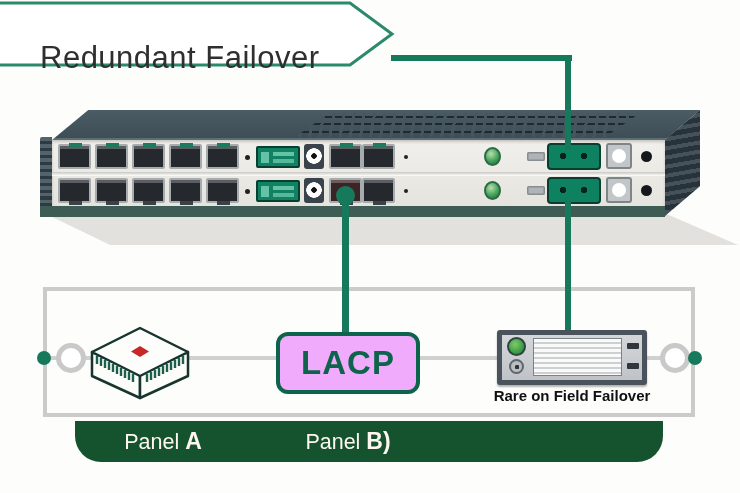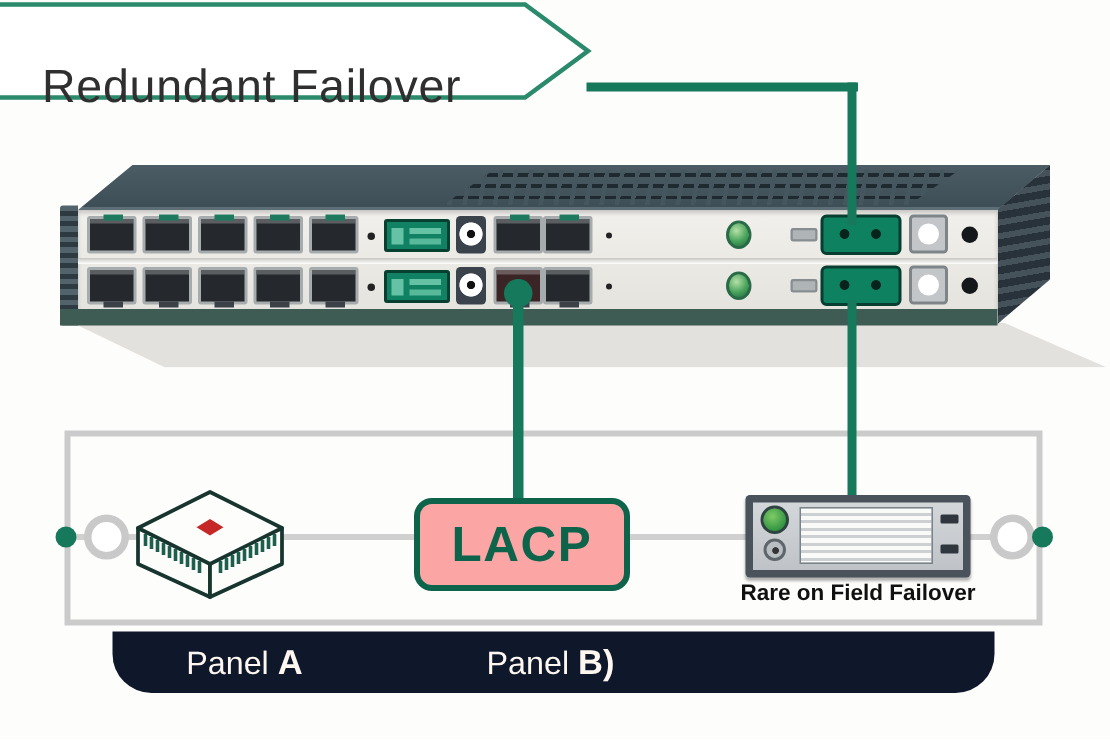--- a/index.html
+++ b/index.html
@@ -6,21 +6,21 @@
   .canvas{
     position:relative;width:740px;height:493px;background:#fdfdfc;overflow:hidden;
     font-family:"Liberation Sans", sans-serif;
   }
   .abs{position:absolute;}
 
   
   .banner-svg{left:0;top:24;width:400px;height:68px;}
   .banner-text{
     left:0;top:24px;width:360px;height:68px;display:flex;align-items:center;
-    padding-left:28px;box-sizing:border-box;font-size:31px;color:#2f2f2f;letter-spacing:.5px;
+    padding-left:40px;box-sizing:border-box;font-size:31px;color:#2f2f2f;letter-spacing:.5px;
   }
 
   
   .gline{background:#17795b;}
   .hline{left:391px;top:55px;width:181px;height:6px;}
   .vline1{left:565px;top:55px;width:6px;height:95px;}
   .vline2{left:565px;top:200px;width:6px;height:132px;}
   .lacp-line{left:342px;top:196px;width:7px;height:137px;}
   .lacp-dot{left:336px;top:186px;width:19px;height:19px;border-radius:50%;background:#17795b;}
 
@@ -95,21 +95,21 @@
   .frame{left:43px;top:287px;width:652px;height:130px;border:4px solid #cbcbcb;box-sizing:border-box;}
   .midline{left:45px;top:356px;width:648px;height:4px;background:#d0d0d0;}
   .ring{width:20px;height:20px;border-radius:50%;background:#fff;border:5px solid #c9c9c9;box-sizing:content-box;}
   .ringL{left:56px;top:343px;} .ringR{left:660px;top:343px;}
   .gdot{width:14px;height:14px;border-radius:50%;background:#17795b;}
   .gdotL{left:37px;top:351px;} .gdotR{left:688px;top:351px;}
 
   .boxicon{left:84px;top:320px;width:112px;height:86px;}
 
   .lacp{
-    left:276px;top:332px;width:144px;height:62px;background:#fca5a5;
+    left:276px;top:332px;width:144px;height:62px;background:#f0abfc;
     border:4px solid #0e644b;border-radius:12px;box-sizing:border-box;
     display:flex;align-items:center;justify-content:center;
     font-size:33px;font-weight:bold;color:#0e644b;letter-spacing:1px;
   }
 
   .ptd{left:497px;top:330px;width:150px;height:55px;background:#4a525b;border-radius:3px;
        box-shadow:0 2px 2px rgba(0,0,0,.3);}
   .ptd-inner{position:absolute;inset:5px;background:linear-gradient(180deg,#d4d7da,#bfc3c7);}
   .ptd-led{position:absolute;left:10px;top:7px;width:19px;height:19px;border-radius:50%;
        background:radial-gradient(circle at 40% 35%,#7ecb66,#2f9240 75%);border:2.5px solid #2f4440;box-sizing:border-box;}
@@ -117,25 +117,25 @@
        background:radial-gradient(circle at 55% 55%,#333 2px,#b9bec2 2.5px);border:2px solid #5e666c;box-sizing:border-box;}
   .ptd-vent{position:absolute;left:36px;top:8px;width:89px;height:38px;border:1.5px solid #7b838a;box-sizing:border-box;
        background:repeating-linear-gradient(180deg,#fafaf8 0 3px,#cdd0d2 3px 5px);}
   .ptd-slot{position:absolute;left:130px;width:12px;height:6px;background:#2f363d;border-radius:1px;}
   .slot1{top:13px;} .slot2{top:33px;}
   .ptd-caption{left:477px;top:387px;width:190px;text-align:center;
        font-size:15px;font-weight:bold;color:#101010;}
 
   
   .legend{
-    left:75px;top:421px;width:588px;height:41px;background:#0f172a;
+    left:75px;top:421px;width:588px;height:41px;background:#14532d;
     border-radius:0 0 26px 26px;color:#fdf7ef;font-size:21.5px;
   }
   .legend span.lbl{position:absolute;top:0;line-height:41px;transform:translateX(-50%);white-space:nowrap;}
-  .l1{left:88px;} .l2{left:292px;text-align:right;} .l3{left:444px;}
+  .l1{left:88px;} .l2{left:273px;text-align:right;} .l3{left:444px;}
   .legend b{font-weight:bold;font-size:23px;}
 </style>
 </head>
 <body>
 
 <div class="canvas">
 
   <div class="abs shadow"></div>
 
   <div class="abs topface"></div>

